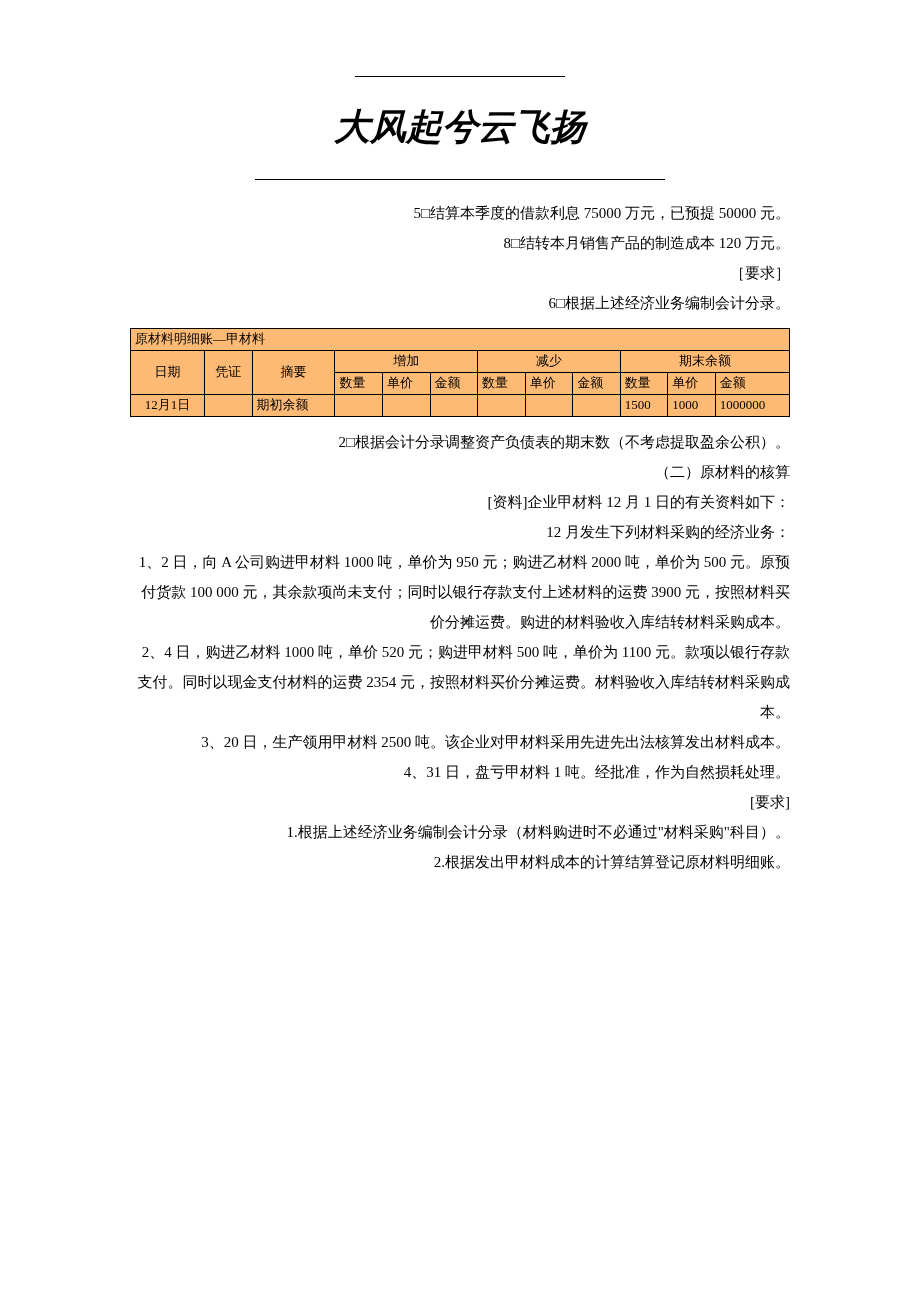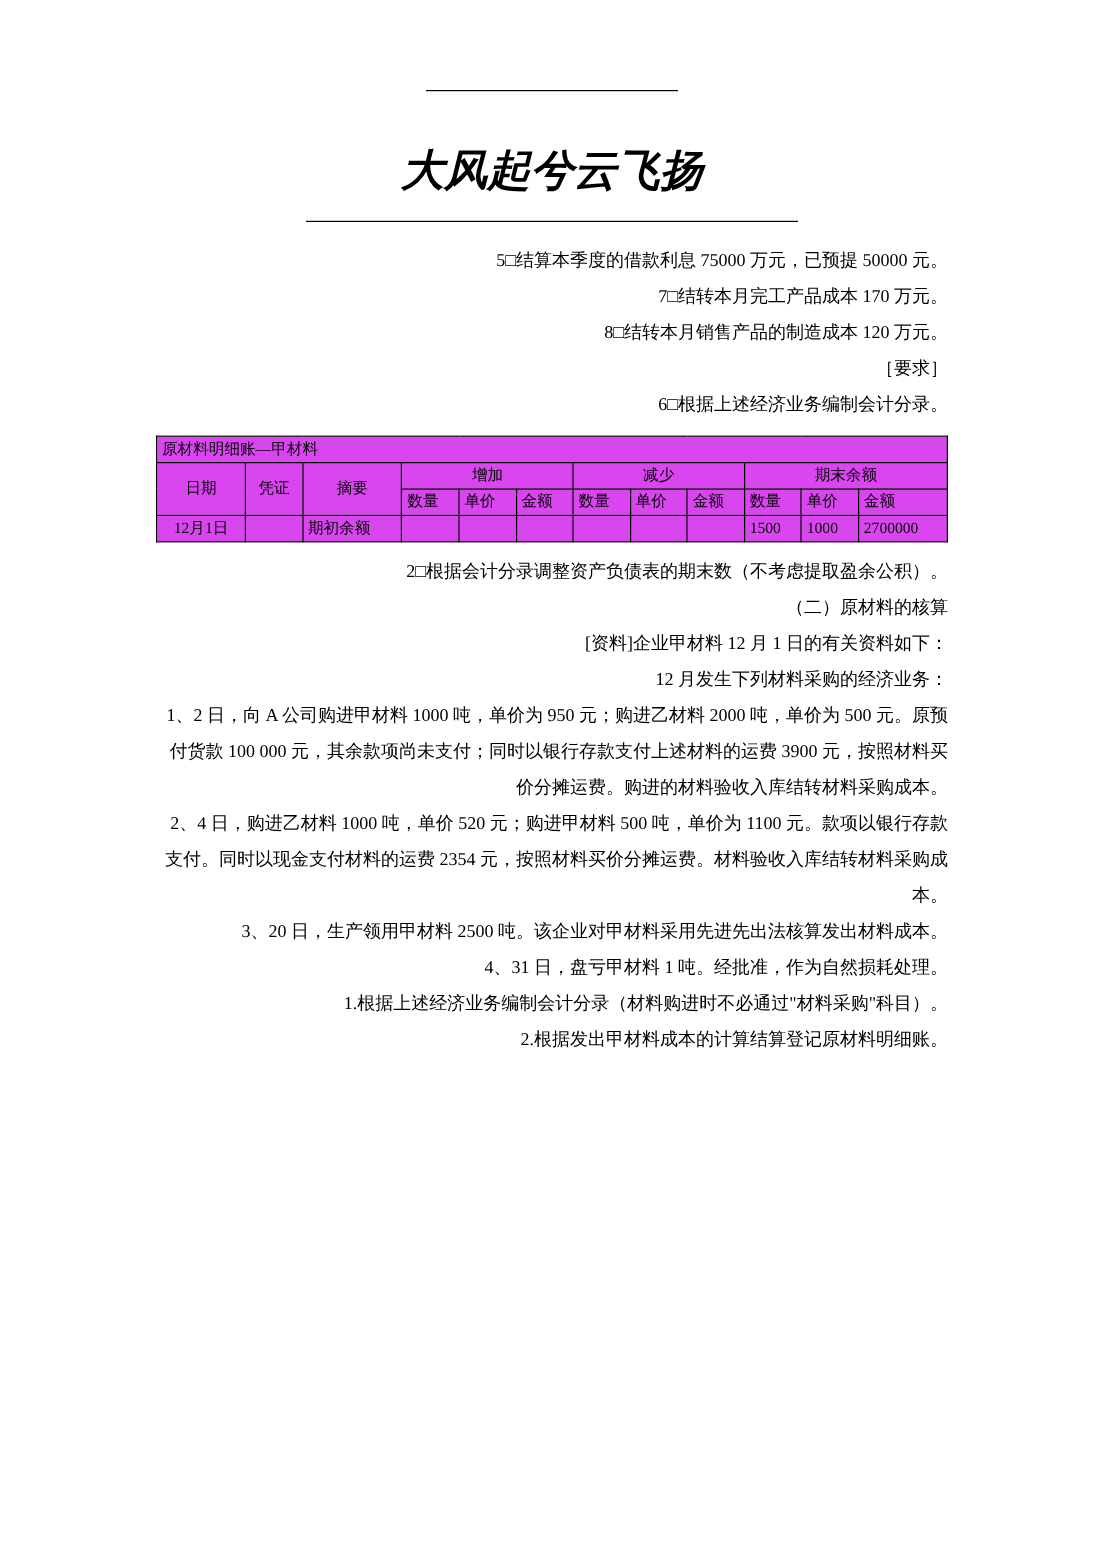--- a/index.html
+++ b/index.html
@@ -24,59 +24,58 @@
       vertical-align: middle;
     }
     .header-title {
       font-family: Liberation Serif, serif;
       font-size: 36px;
       font-weight: bold;
       font-style: italic;
       display: block;
       border-bottom: 1.5px solid #000;
       width: 410px;
-      margin: 16px auto;
-      padding-bottom: 6px;
+      margin: 1px auto;
+      padding-bottom: 16px;
     }
     .para {
       text-align: right;
     }
     table {
       border-collapse: collapse;
       width: 100%;
       margin: 10px 0;
       font-size: 13px;
       font-family: "SimSun", "宋体", serif;
       line-height: 1.3;
     }
     table td, table th {
       border: 1px solid #000;
       padding: 2px 4px;
       text-align: left;
       vertical-align: middle;
-      background: #d946ef;
+      background: #fdba74;
       font-weight: normal;
     }
     .num-cell { text-align: left; }
     .center-cell { text-align: center; }
     .table-title-row td {
       text-align: left;
     }
   </style>
 </head>
 <body>
 
 <div class="header">
   <span class="header-line-top"></span>
   <span class="header-title">大风起兮云飞扬</span>
 </div>
 
 <div>
   <p class="para">5□结算本季度的借款利息 75000 万元，已预提 50000 元。</p>
-  <p class="para">7□结转本月完工产品成本 170 万元。</p>
   <p class="para">8□结转本月销售产品的制造成本 120 万元。</p>
   <p class="para">［要求］</p>
   <p class="para">6□根据上述经济业务编制会计分录。</p>
 </div>
 
 <table>
   <tbody>
       <tr class="table-title-row">
     <td colspan="12">原材料明细账—甲材料</td>
   </tr>
@@ -104,30 +103,31 @@
     <td></td>
     <td>期初余额</td>
     <td></td>
     <td></td>
     <td></td>
     <td></td>
     <td></td>
     <td></td>
     <td class="num-cell">1500</td>
     <td class="num-cell">1000</td>
-    <td class="num-cell">2700000</td>
+    <td class="num-cell">1000000</td>
   </tr>
 </tbody>
   </table>
 
 <div>
   <p class="para">2□根据会计分录调整资产负债表的期末数（不考虑提取盈余公积）。</p>
   <p class="para">（二）原材料的核算</p>
   <p class="para">[资料]企业甲材料 12 月 1 日的有关资料如下：</p>
   <p class="para"></p>
   <p class="para">12 月发生下列材料采购的经济业务：</p>
   <p class="para">1、2 日，向 A 公司购进甲材料 1000 吨，单价为 950 元；购进乙材料 2000 吨，单价为 500 元。原预付货款 100 000 元，其余款项尚未支付；同时以银行存款支付上述材料的运费 3900 元，按照材料买价分摊运费。购进的材料验收入库结转材料采购成本。</p>
   <p class="para">2、4 日，购进乙材料 1000 吨，单价 520 元；购进甲材料 500 吨，单价为 1100 元。款项以银行存款支付。同时以现金支付材料的运费 2354 元，按照材料买价分摊运费。材料验收入库结转材料采购成本。</p>
   <p class="para">3、20 日，生产领用甲材料 2500 吨。该企业对甲材料采用先进先出法核算发出材料成本。</p>
   <p class="para">4、31 日，盘亏甲材料 1 吨。经批准，作为自然损耗处理。</p>
+  <p class="para">[要求]</p>
   <p class="para">1.根据上述经济业务编制会计分录（材料购进时不必通过"材料采购"科目）。</p>
   <p class="para">2.根据发出甲材料成本的计算结算登记原材料明细账。</p>
 </div>
 
 </body></html>

